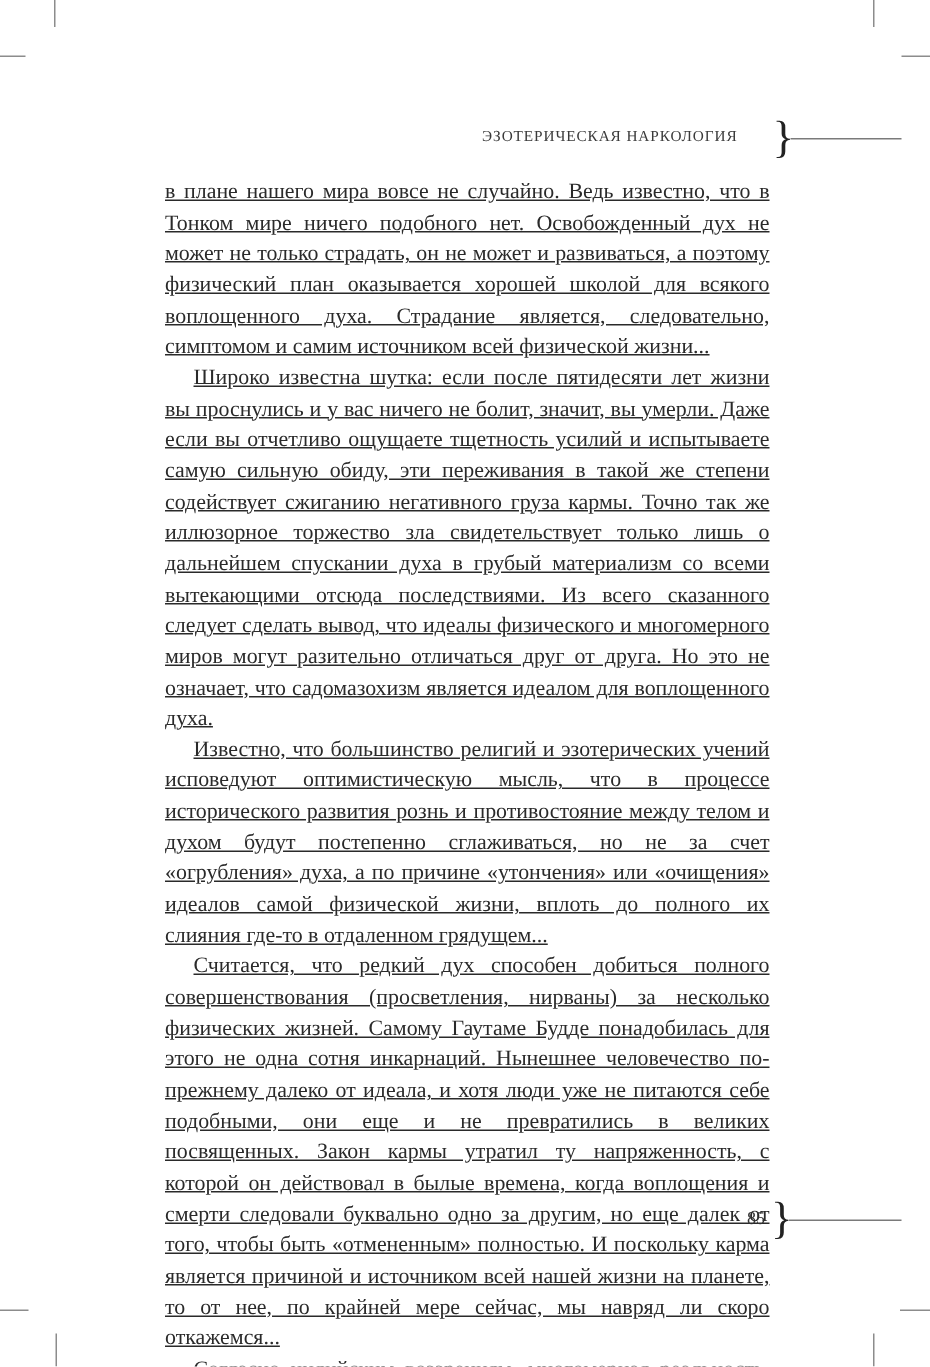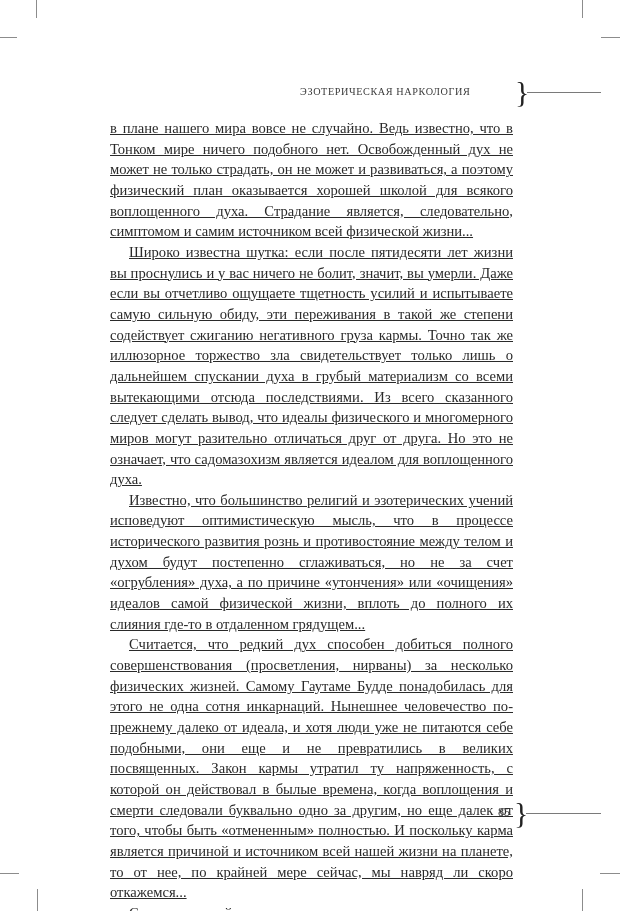--- a/index.html
+++ b/index.html
@@ -20,21 +20,21 @@
       background: #8c8c8c;
     }
     .crop.v { width: 1px; }
     .crop.h { height: 1px; }
 
     .running-head {
       position: absolute;
       top: 83px;
       left: 300px;
       width: 213px;
-      text-align: left;
+      text-align: center;
       font-size: 10.2px;
       letter-spacing: 0.6px;
       color: #3a3a3a;
       line-height: 18px;
       white-space: nowrap;
     }
     .brace {
       position: absolute;
       font-family: "Liberation Serif", "DejaVu Serif", serif;
       color: #222;

